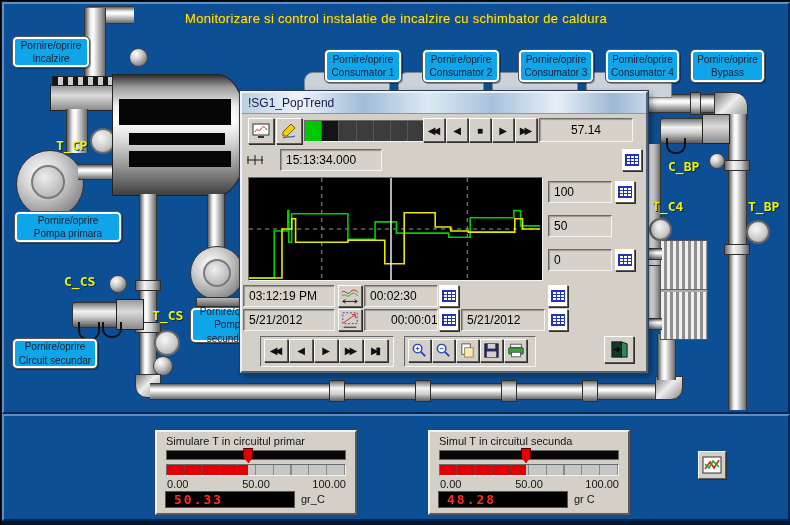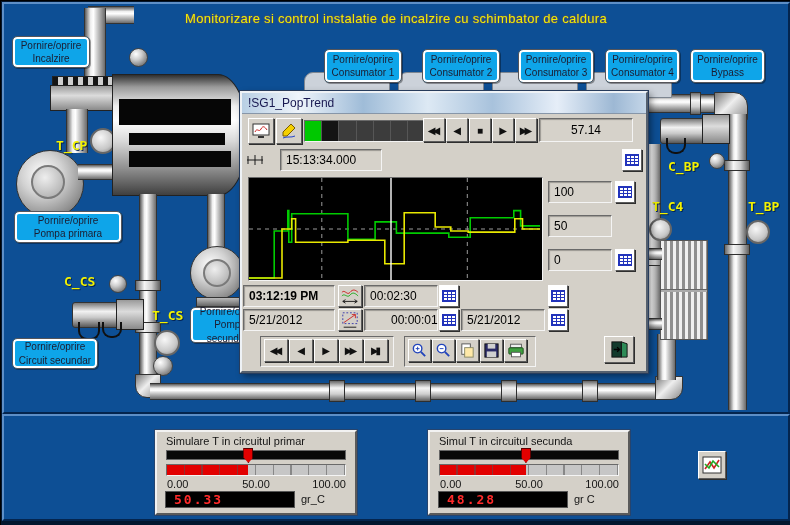--- a/index.html
+++ b/index.html
@@ -298,21 +298,21 @@
       <div class="field" style="left:306px;top:122px;width:64px;height:22px;">
         <span>50</span>
         </div>
       <div class="field" style="left:306px;top:156px;width:64px;height:22px;">
         <span>0</span>
         </div>
       <div class="tbtn kp" style="left:373px;top:156px;width:20px;height:22px;">
           <span class="calc-ico"></span>
         </div>
 
-      <div class="field" style="left:1px;top:192px;width:92px;height:22px;font-weight:bold;">
+      <div class="field" style="left:1px;top:192px;width:92px;height:22px;">
         <span>03:12:19 PM</span>
         </div>
       <div class="tbtn" style="left:96px;top:192px;width:24px;height:22px;">
         <svg width="20" height="18" viewBox="0 0 22 20">
             <path d="M2 6 C5 2 8 10 11 6 S17 3 20 6" stroke="#cc2222" fill="none"></path>
             <path d="M2 10 C5 6 8 13 11 9 S17 7 20 10" stroke="#22aa22" fill="none"></path>
             <path d="M3 16 H19 M6 14 L3 16 L6 18 M16 14 L19 16 L16 18" stroke="#111" fill="none"></path>
           </svg>
         </div>
       <div class="field" style="left:122px;top:192px;width:74px;height:22px;">

